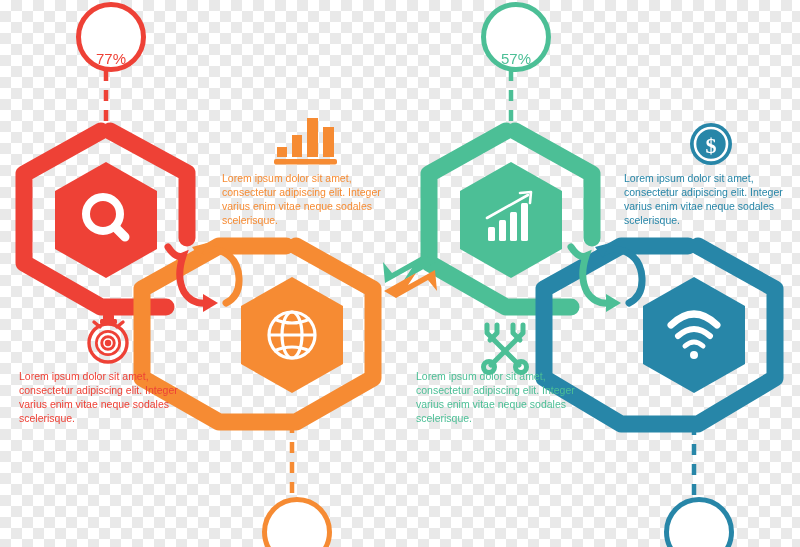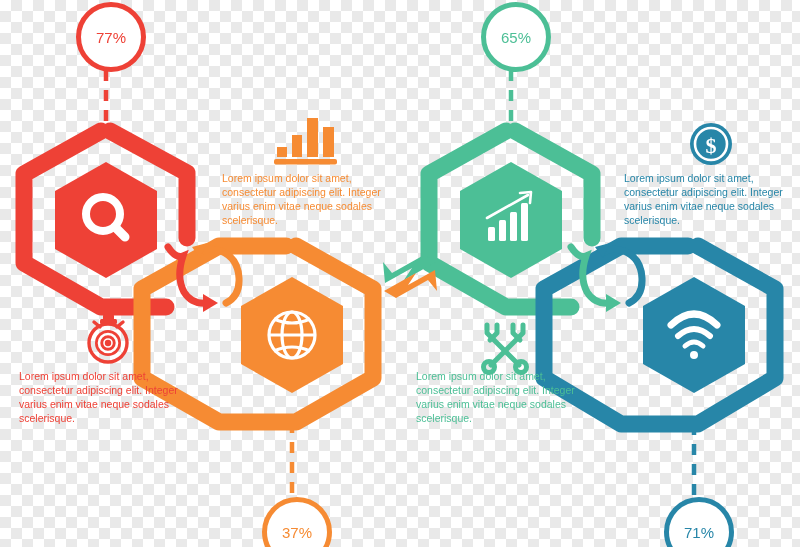--- a/index.html
+++ b/index.html
@@ -10,21 +10,21 @@
     background-image:
       linear-gradient(45deg,#e9e9e9 25%,transparent 25%,transparent 75%,#e9e9e9 75%),
       linear-gradient(45deg,#e9e9e9 25%,transparent 25%,transparent 75%,#e9e9e9 75%);
     background-size:22px 22px;
     background-position:0 0, 11px 11px;
   }
   #stage{position:absolute;left:0;top:0;width:800px;height:547px;}
   svg.layer{position:absolute;left:0;top:0;width:800px;height:547px;}
   .txtblock{position:absolute;text-align:left;line-height:1.32;font-size:10.5px;}
   .txtblock .body{display:block;}
-  .pct{position:absolute;display:flex;align-items:center;justify-content:center;
+  .pct{position:absolute;display:flex;align-items:flex-end;justify-content:center;
        border-radius:50%;background:#ffffff;font-size:15px;}
 </style>
 </head>
 <body>
 
 <div id="stage">
 
   <svg class="layer" viewBox="0 0 800 547">
     <defs>
       
@@ -174,21 +174,21 @@
       <path d="M 523 325 L 523 333 L 514 342 L 491 365"></path>
       <circle cx="489" cy="367" r="5.5"></circle>
       <path d="M 513 325 L 513 333 L 520 340"></path>
     </g>
   </svg>
 
   <div class="pct" style="left:76px;top:2px;width:60px;height:60px;border:5px solid #EE4136;color:#EE4136;">
     <span>77%</span>
   </div>
   <div class="pct" style="left:481px;top:2px;width:60px;height:60px;border:5px solid #4CBF96;color:#4CBF96;">
-    <span>65%</span>
+    <span>57%</span>
   </div>
   <div class="pct" style="left:262px;top:497px;width:60px;height:60px;border:5px solid #F68B33;color:#F68B33;">
     <span>37%</span>
   </div>
   <div class="pct" style="left:664px;top:497px;width:60px;height:60px;border:5px solid #2786A8;color:#2786A8;">
     <span>71%</span>
   </div>
 
   <div class="txtblock" style="left:222px;top:172px;width:178px;color:#F68B33;">
     <span class="body">Lorem ipsum dolor sit amet, consectetur adipiscing elit. Integer varius enim vitae neque sodales scelerisque.</span>

